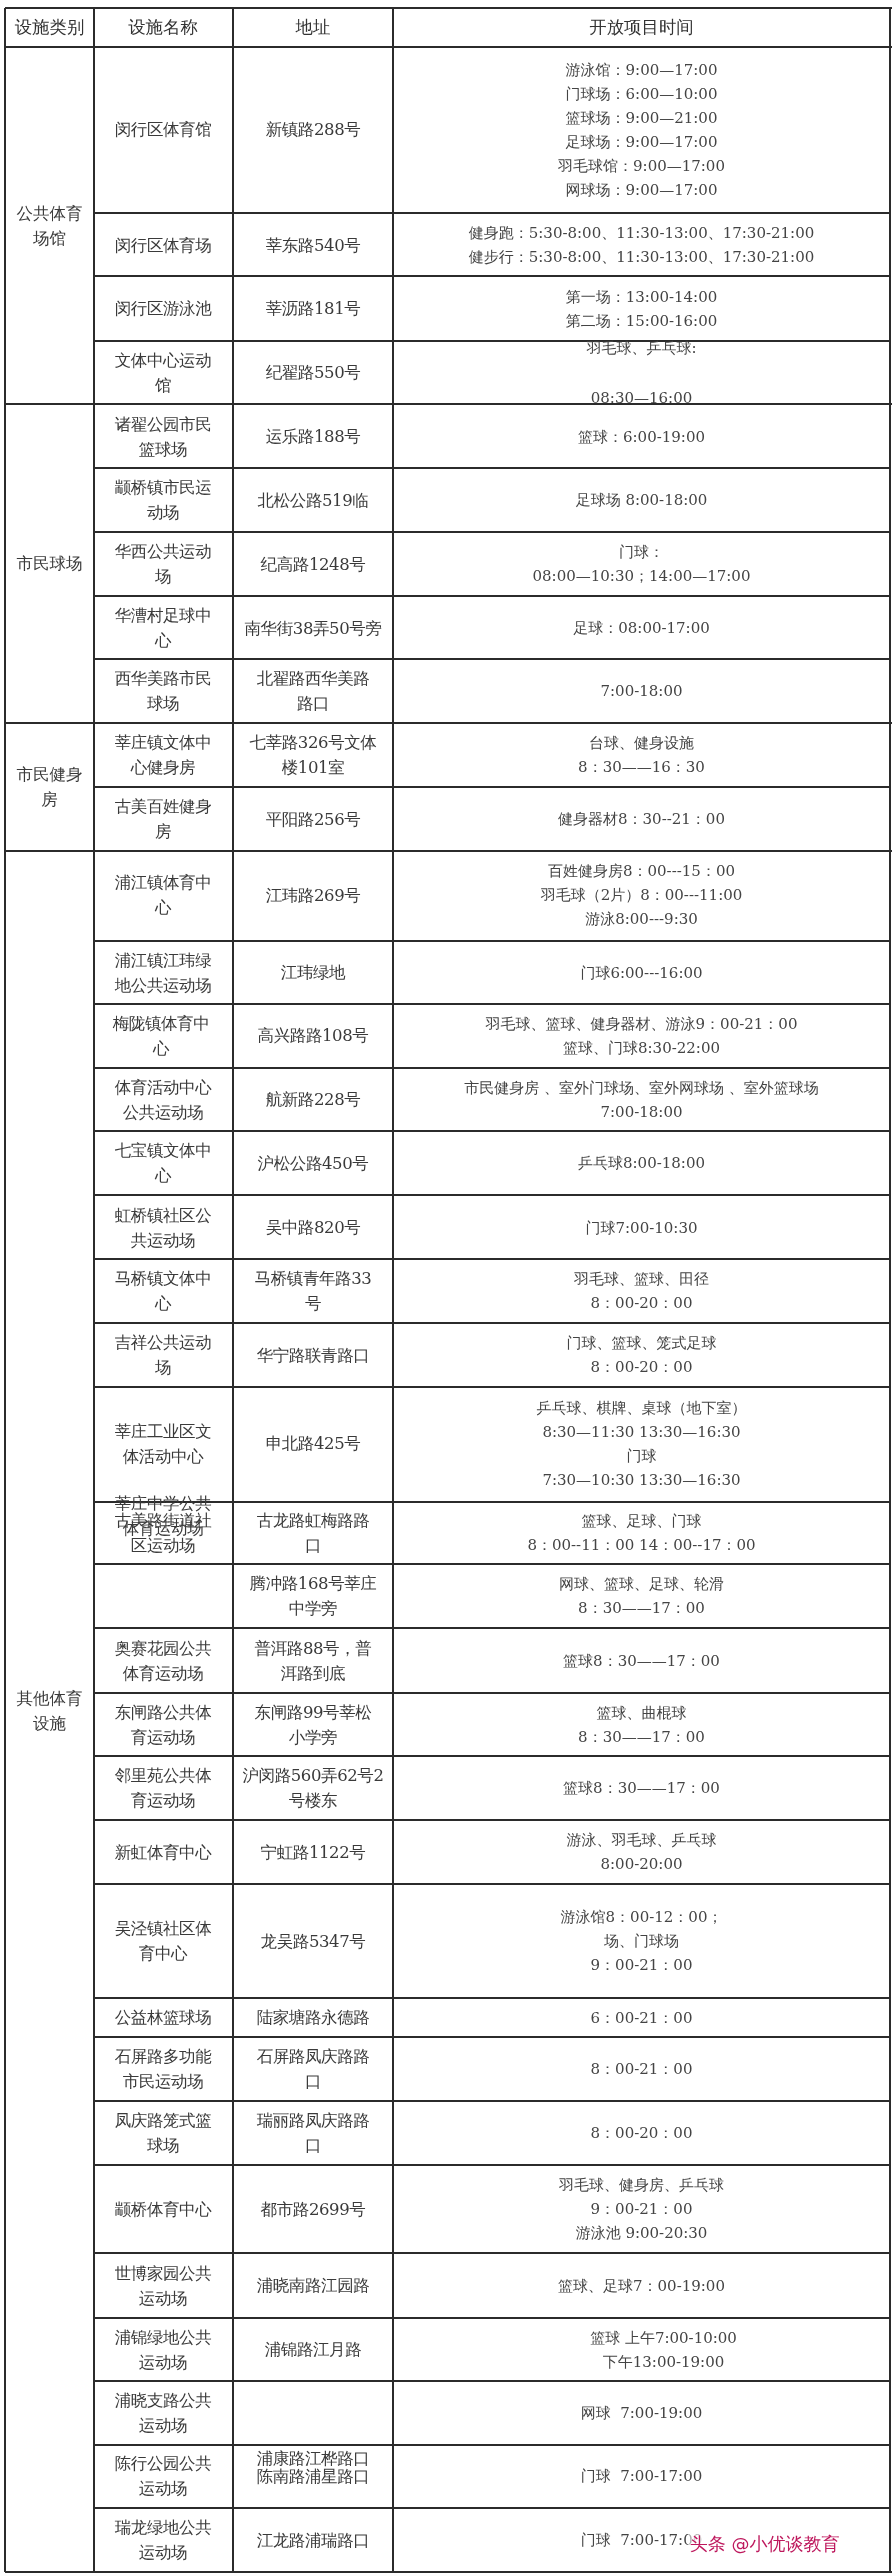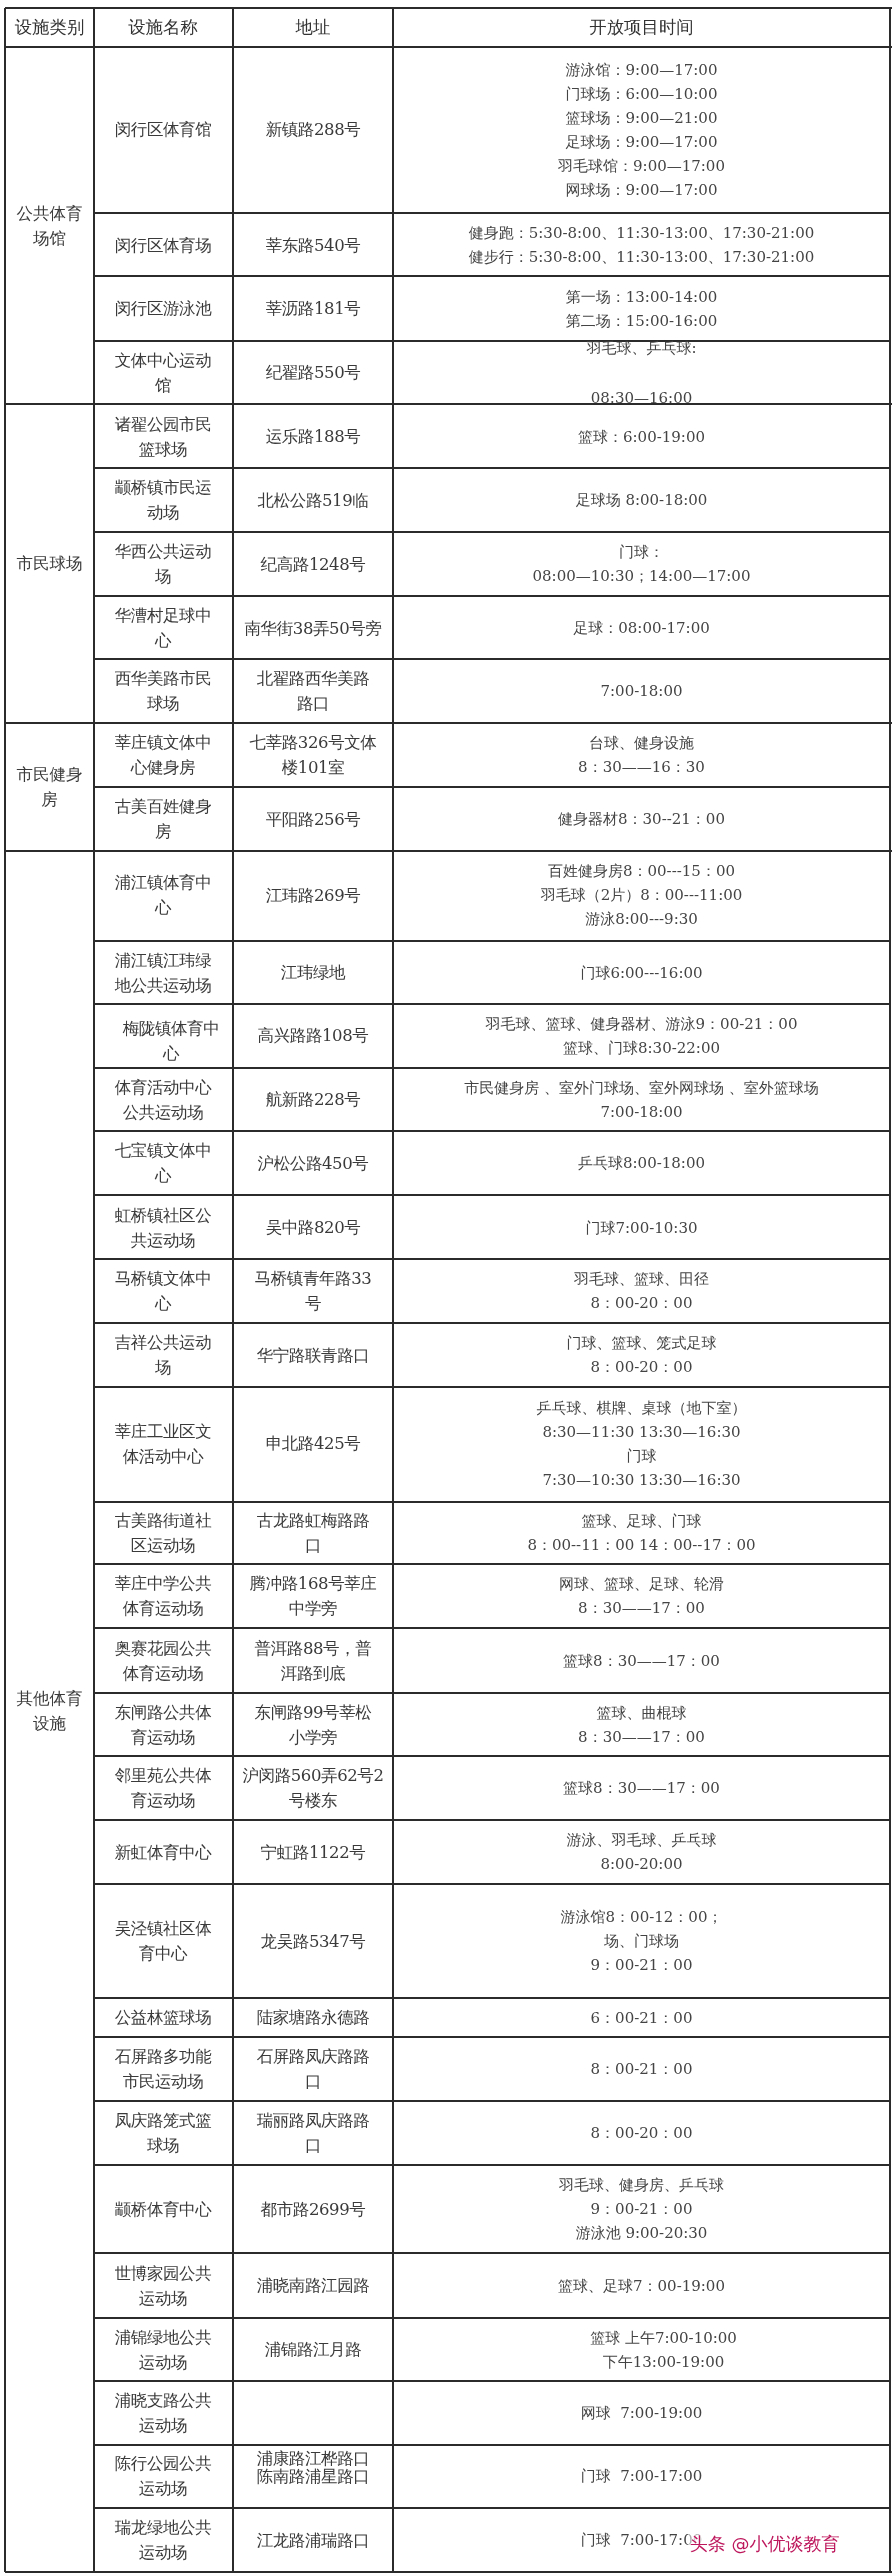--- a/index.html
+++ b/index.html
@@ -183,21 +183,21 @@
       <span>浦江镇江玮绿</span>
       <span>地公共运动场</span>
     </div>
     <div class="cell addr" style="left: 233px; top: 941px; width: 160px; height: 63px;">
       <span>江玮绿地</span>
     </div>
     <div class="cell hours" style="left: 393px; top: 941px; width: 497px; height: 63px;">
       <span>门球6:00---16:00</span>
     </div>
     <div class="hline" style="top: 1003px; left: 93px; width: 798px;"></div>
-    <div class="cell name" style="left: 103px; top: 1003px; width: 136px; height: 65px; justify-content: flex-end;">
+    <div class="cell name" style="left: 93px; top: 1003px; width: 136px; height: 65px;">
       <span>梅陇镇体育中</span>
       <span>心</span>
     </div>
     <div class="cell addr" style="left: 233px; top: 1003px; width: 160px; height: 65px;">
       <span>高兴路路108号</span>
     </div>
     <div class="cell hours" style="left: 393px; top: 1003px; width: 497px; height: 65px;">
       <span>羽毛球、篮球、健身器材、游泳9：00-21：00</span>
       <span>篮球、门球8:30-22:00</span>
     </div>
@@ -281,21 +281,21 @@
     </div>
     <div class="cell addr" style="left: 233px; top: 1501px; width: 160px; height: 63px;">
       <span>古龙路虹梅路路</span>
       <span>口</span>
     </div>
     <div class="cell hours" style="left: 393px; top: 1501px; width: 497px; height: 63px;">
       <span>篮球、足球、门球</span>
       <span>8：00--11：00 14：00--17：00</span>
     </div>
     <div class="hline" style="top: 1563px; left: 93px; width: 798px;"></div>
-    <div class="cell name" style="left: 93px; top: 1564px; width: 140px; height: 64px; border-radius: 29px;">
+    <div class="cell name" style="left: 93px; top: 1484px; width: 140px; height: 64px; border-radius: 29px;">
       <span>莘庄中学公共</span>
       <span>体育运动场</span>
     </div>
     <div class="cell addr" style="left: 233px; top: 1564px; width: 160px; height: 64px;">
       <span>腾冲路168号莘庄</span>
       <span>中学旁</span>
     </div>
     <div class="cell hours" style="left: 393px; top: 1564px; width: 497px; height: 64px;">
       <span>网球、篮球、足球、轮滑</span>
       <span>8：30——17：00</span>

